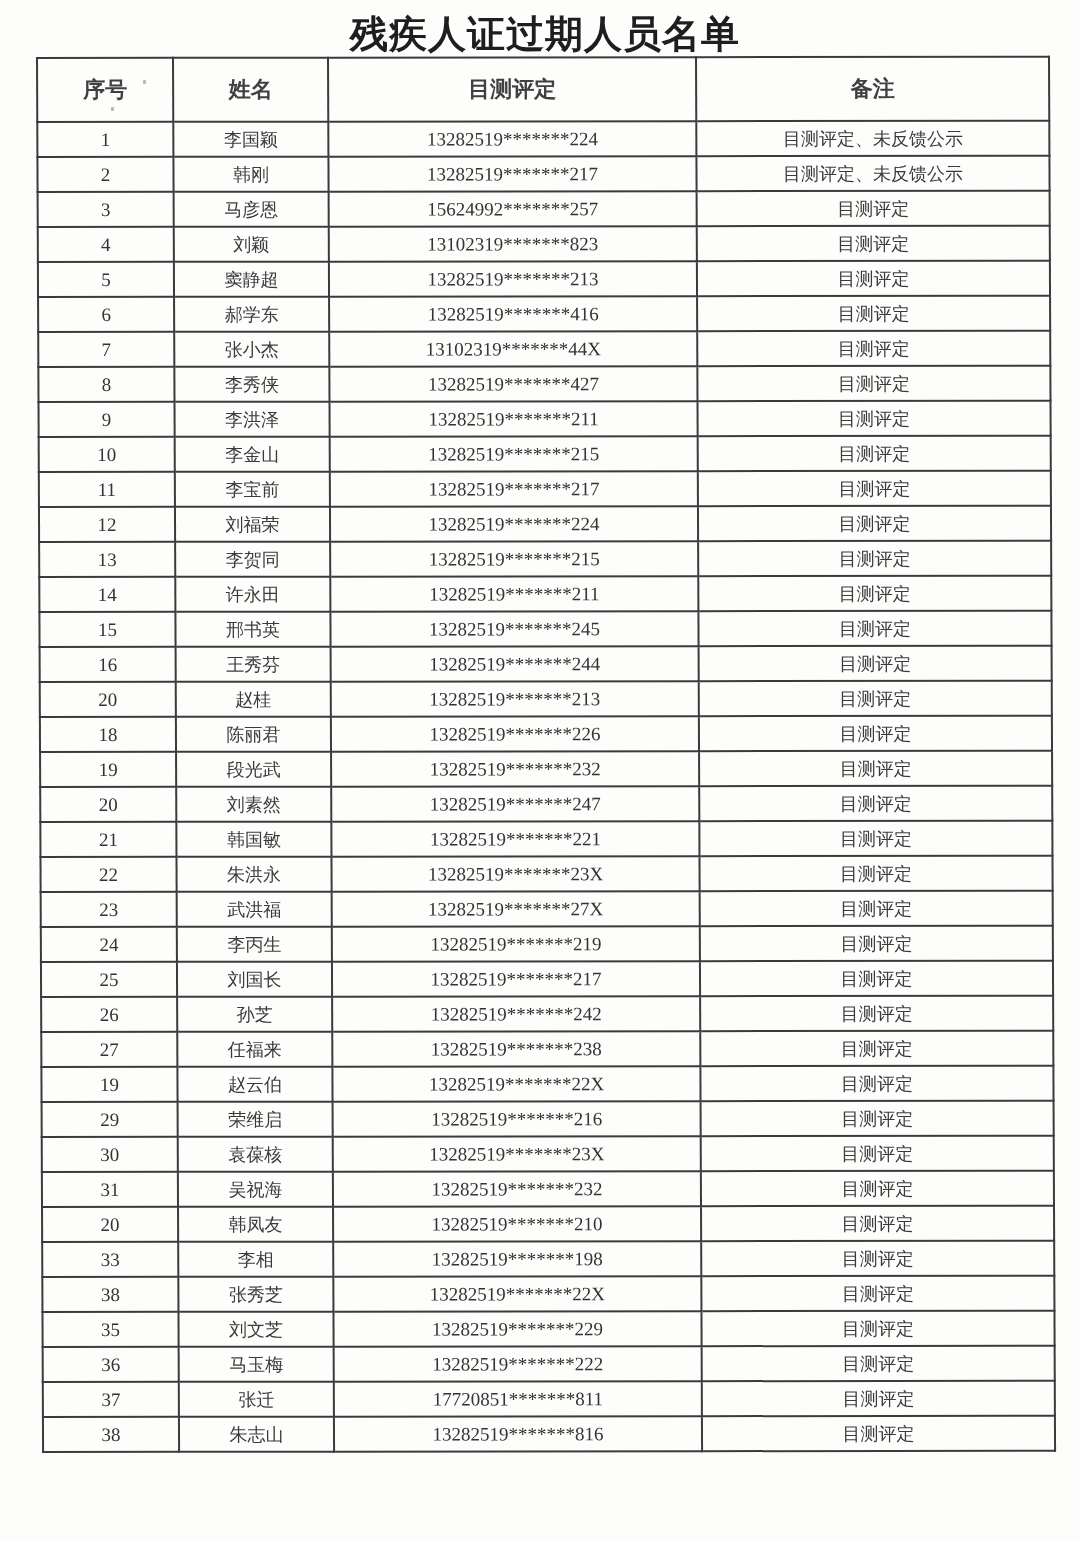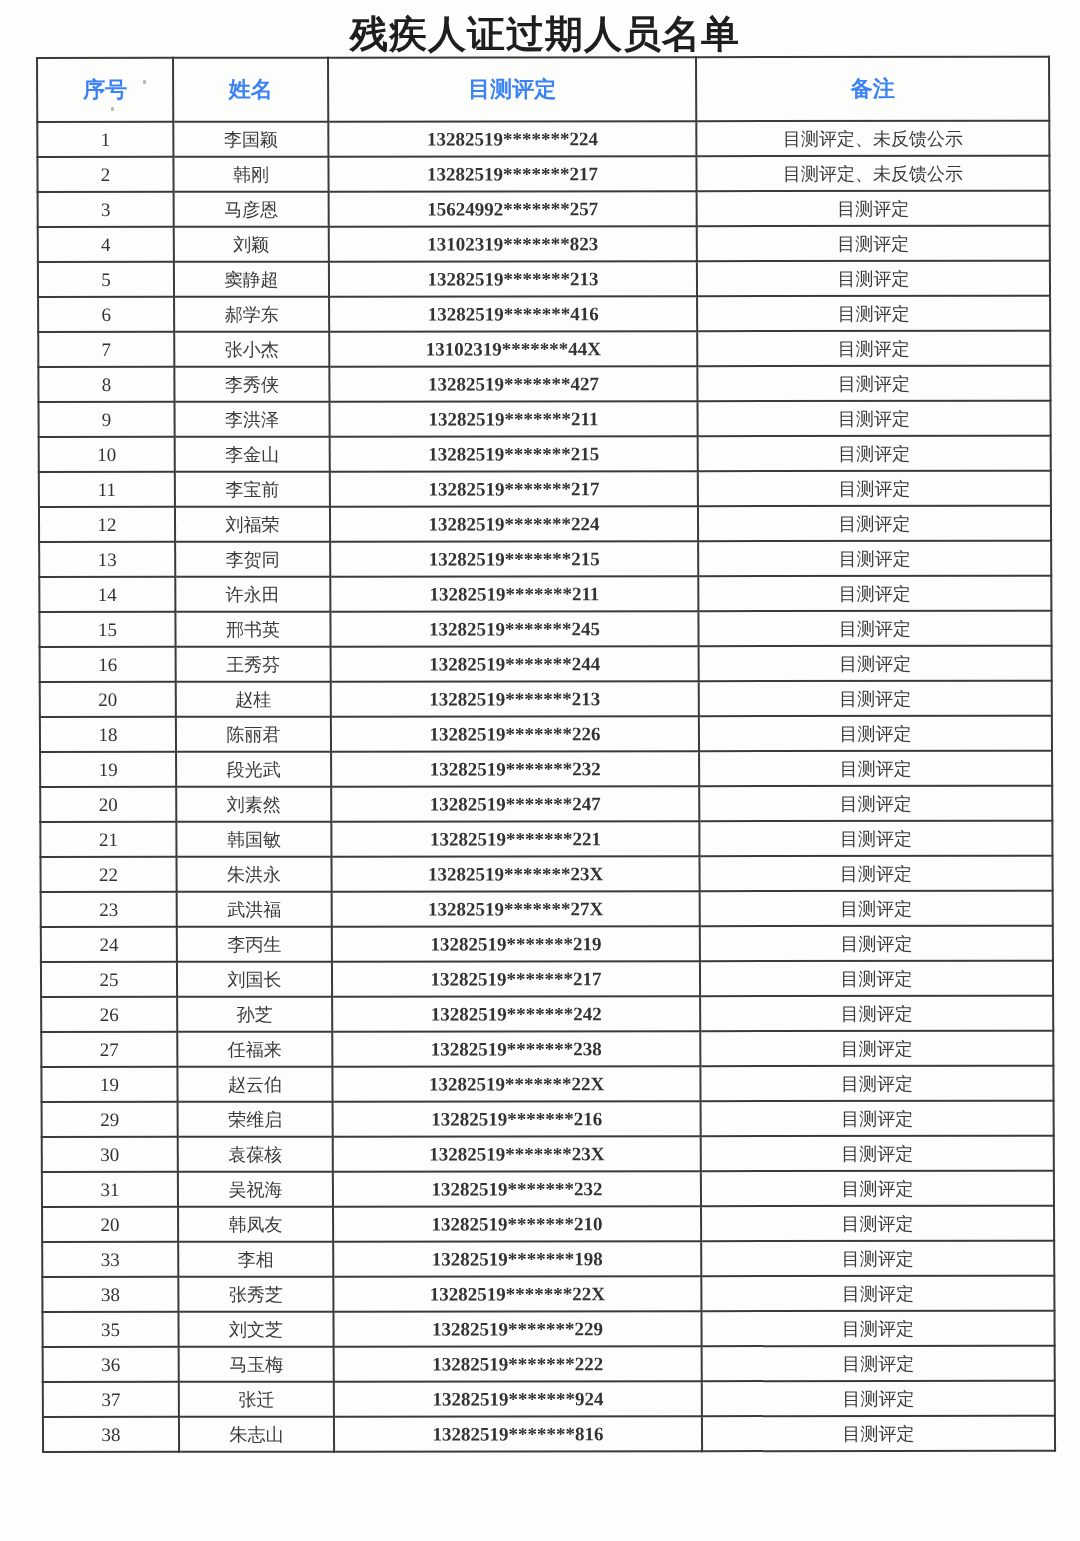--- a/index.html
+++ b/index.html
@@ -51,38 +51,37 @@
       vertical-align: middle;
       padding: 0;
       overflow: hidden;
       white-space: nowrap;
     }
     th {
       height: 62px;
       font-family: "DejaVu Serif", "Liberation Serif", serif;
       font-weight: bold;
       font-size: 22px;
-      color: #3b82f6;
+      color: #404040;
     }
     td {
       height: 33px;
       font-family: "Liberation Serif", "DejaVu Serif", serif;
       font-size: 19px;
       color: #333;
     }
     td.name, td.note {
       font-family: "DejaVu Sans", "Liberation Sans", sans-serif;
       font-size: 18px;
       color: #3a3a3a;
     }
     td.idnum {
       font-family: "Liberation Serif", "DejaVu Serif", serif;
       font-size: 19px;
       letter-spacing: 0px;
-      font-weight: bold;
     }
     .speck {
       position: absolute;
       width: 3px;
       height: 4px;
       background: #9a9a9a;
       border-radius: 1px;
       opacity: 0.7;
     }
   </style>
@@ -323,21 +322,21 @@
         </tr>
         <tr>
           <td class="no">36</td>
           <td class="name">马玉梅</td>
           <td class="idnum">13282519*******222</td>
           <td class="note">目测评定</td>
         </tr>
         <tr>
           <td class="no">37</td>
           <td class="name">张迁</td>
-          <td class="idnum">13282519*******924</td>
+          <td class="idnum">17720851*******811</td>
           <td class="note">目测评定</td>
         </tr>
         <tr>
           <td class="no">38</td>
           <td class="name">朱志山</td>
           <td class="idnum">13282519*******816</td>
           <td class="note">目测评定</td>
         </tr>
       </tbody>
   </table>

